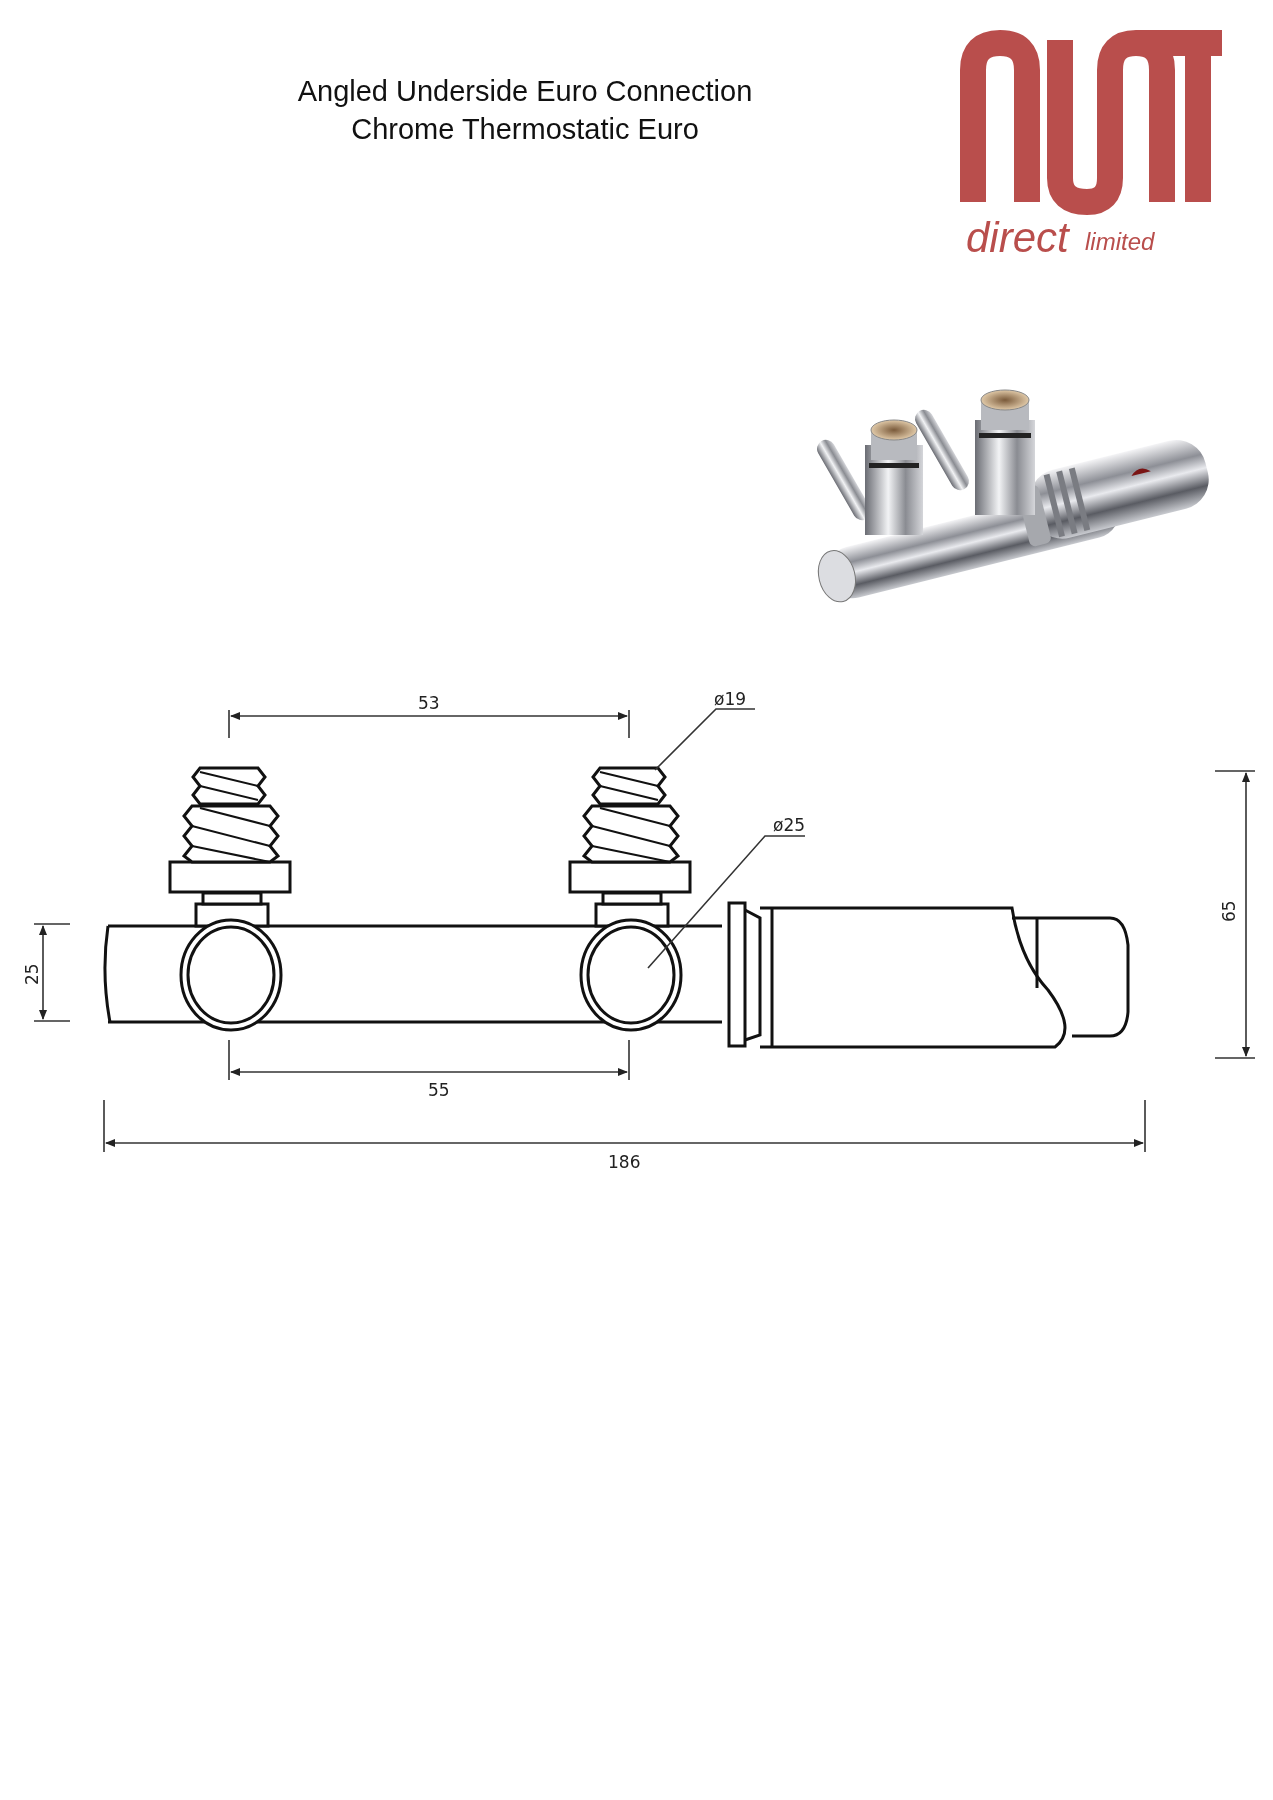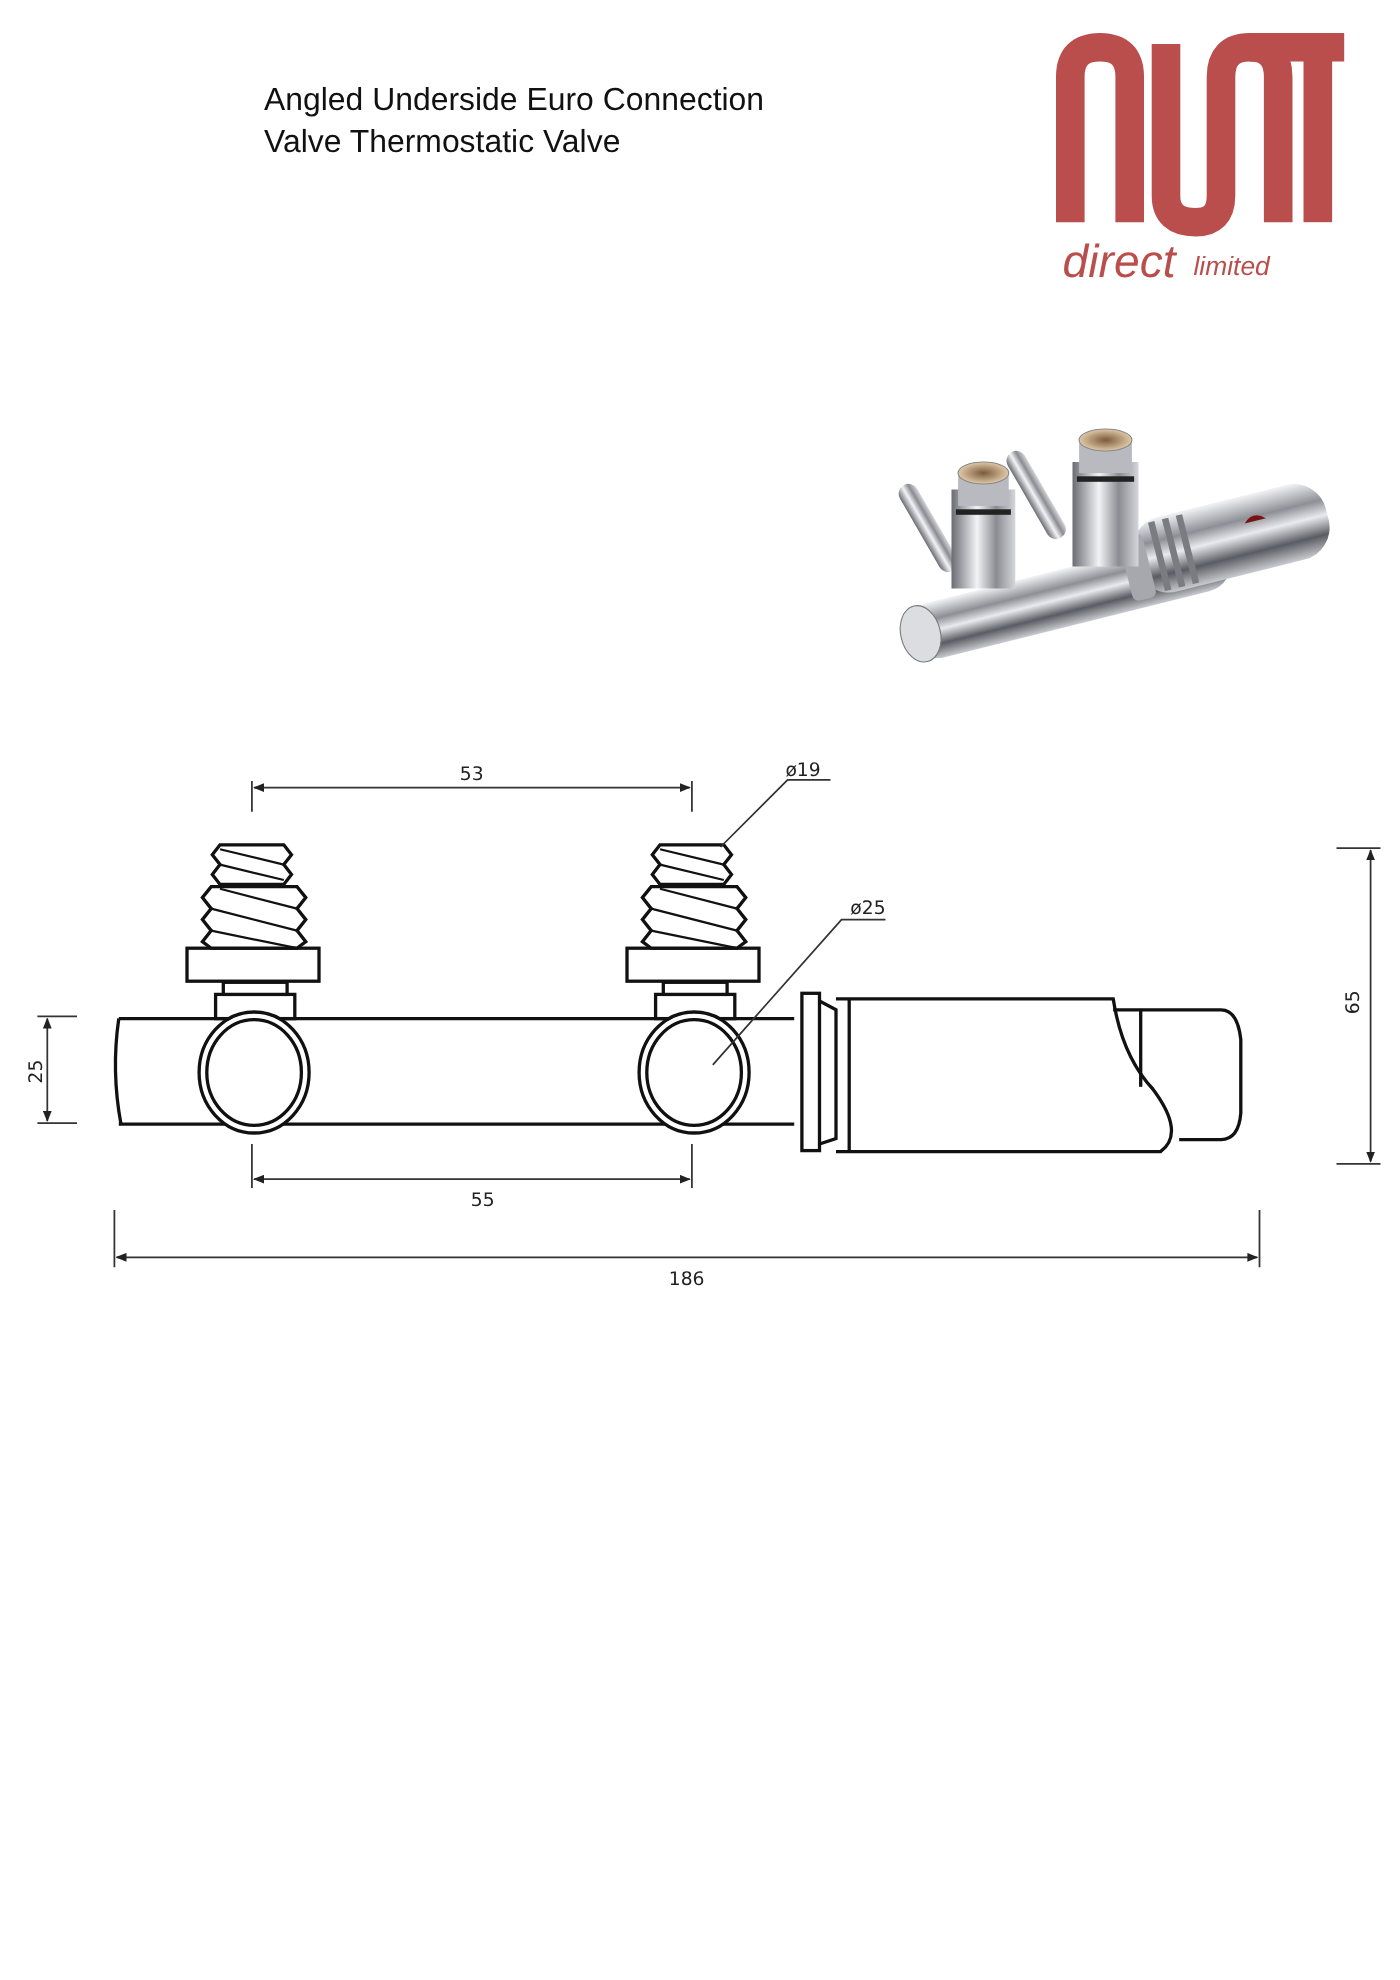--- a/index.html
+++ b/index.html
@@ -1,29 +1,29 @@
 <!DOCTYPE html>
 <html><head>
 <meta charset="utf-8">
 <style>
   html,body{margin:0;padding:0;background:#ffffff;}
   body{width:1273px;height:1800px;position:relative;overflow:hidden;font-family:"Liberation Sans",sans-serif;}
-  .title{position:absolute;left:240px;top:72px;width:570px;font-size:29px;line-height:38px;color:#111;font-family:"Liberation Sans",sans-serif;}
+  .title{position:absolute;left:240px;top:72px;width:570px;text-align:center;font-size:29px;line-height:38px;color:#111;font-family:"Liberation Sans",sans-serif;}
   .logo{position:absolute;left:960px;top:30px;width:270px;height:250px;text-align:right;}
   .logo svg{width:100%;height:100%;}
   .photo{position:absolute;left:795px;top:385px;width:440px;height:225px;}
   .drawing{position:absolute;left:0;top:660px;width:1273px;height:520px;}
   .dim{font-family:"DejaVu Sans",sans-serif;font-size:17px;fill:#222;}
 </style>
 </head>
 <body>
 
 <div class="title">
   <div>Angled Underside Euro Connection</div>
-  <div>Valve Thermostatic Valve</div>
+  <div>Chrome Thermostatic Euro</div>
 </div>
 
 <div class="logo">
   <svg viewBox="0 0 270 250">
     <g fill="none" stroke="#b94e4c" stroke-width="26" stroke-linecap="butt">
 
       <path d="M 13 172 L 13 40 Q 13 13 40 13 Q 67 13 67 40 L 67 172"></path>
 
       <path d="M 100 10 L 100 148 Q 100 172 127 172 Q 150 172 150 148 L 150 40 Q 150 13 176 13 Q 202 13 202 40 L 202 172"></path>
 

